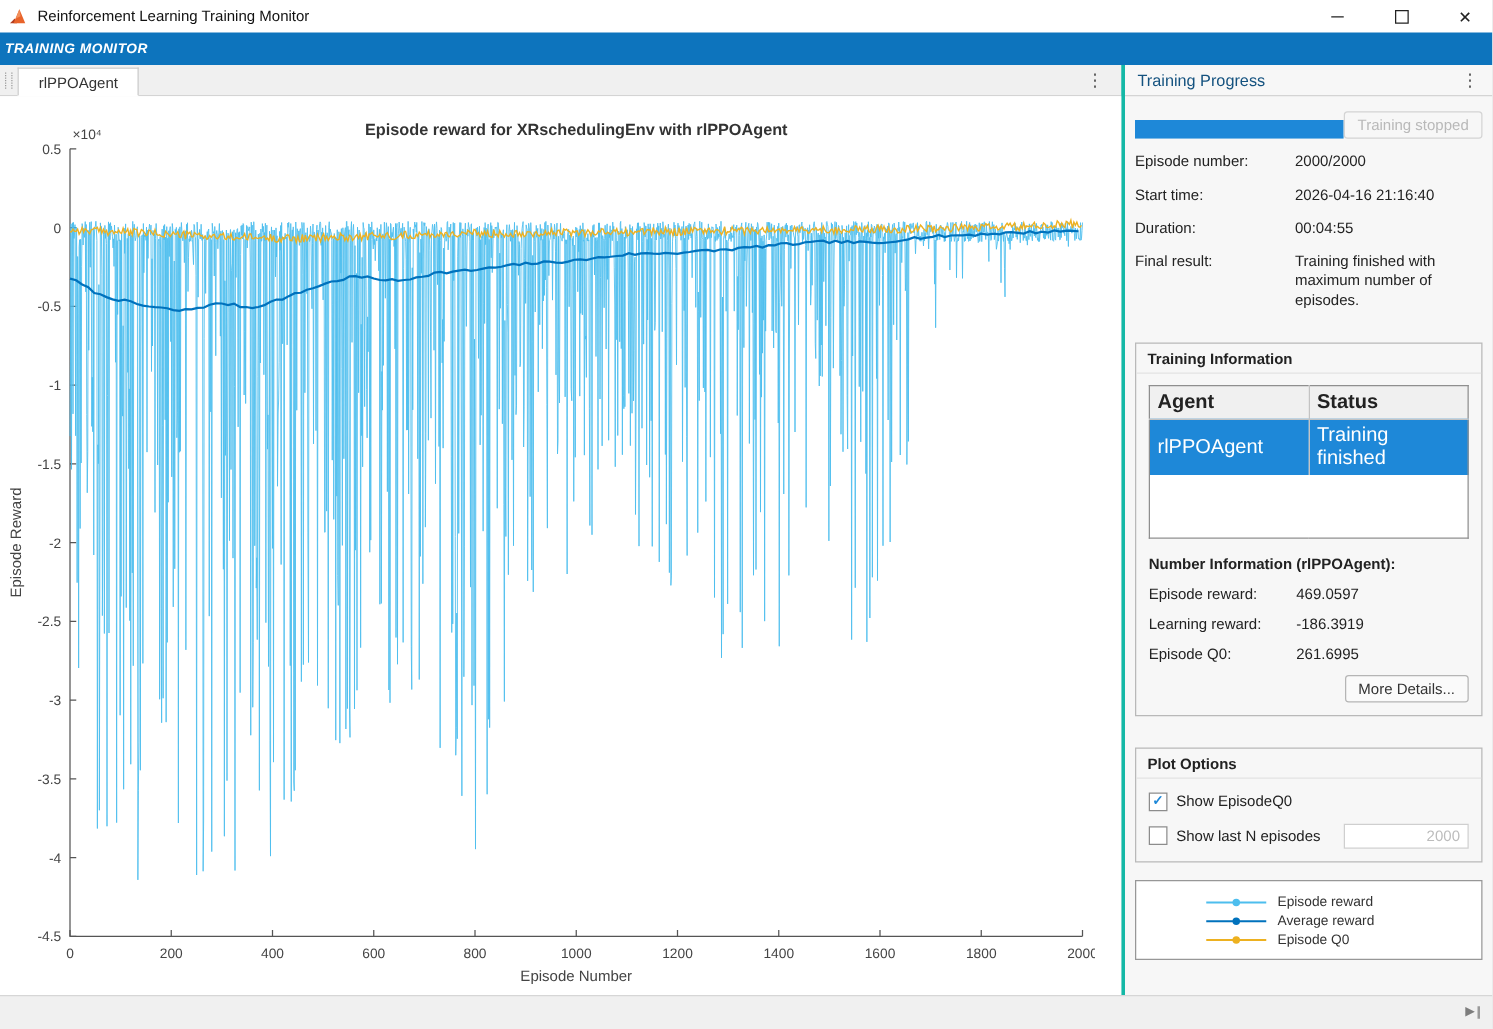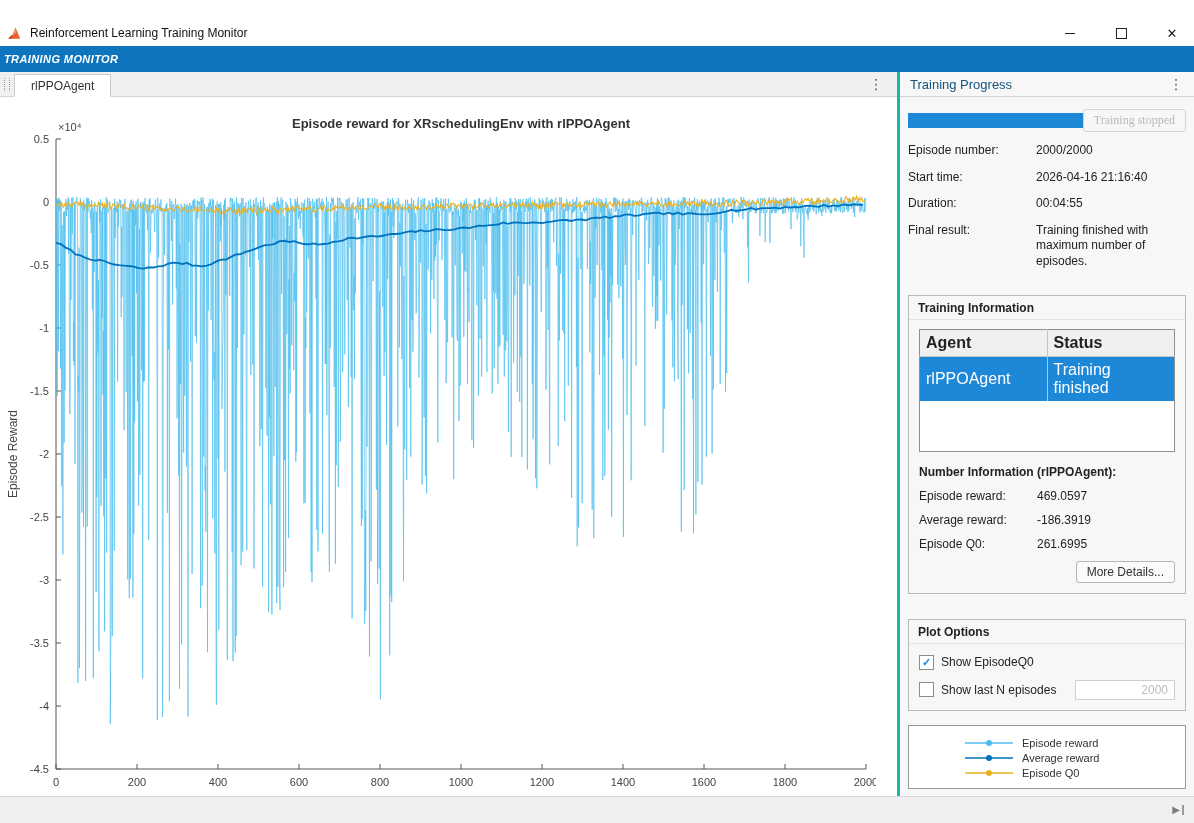--- a/index.html
+++ b/index.html
@@ -1,21 +1,21 @@
 <!DOCTYPE html>
 <html style="--accent: #0d74bd; --selection: #1e88d8;"><head>
 <meta charset="utf-8">
 <title>Reinforcement Learning Training Monitor</title>
 <style>
   html,body{margin:0;padding:0;background:#d9d9d9;}
   .app{width:1194px;height:823px;display:flex;flex-direction:column;background:#fff;
        font-family:"Liberation Sans",sans-serif;font-size:12px;color:#222;overflow:hidden;position:relative;}
 
   
-  .titlebar{height:26px;background:#fff;display:flex;align-items:center;gap:7px;padding-left:8px;flex:none;margin-top:20px;}
+  .titlebar{height:26px;background:#fff;display:flex;align-items:center;gap:7px;padding-left:8px;flex:none;}
   .win-title{font-size:12px;color:#111;}
   .titlebar .spacer{flex:1;}
   .win-btn{width:44px;height:100%;display:flex;align-items:center;justify-content:center;cursor:pointer;}
   .glyph-min{width:10px;border-top:1px solid #222;display:block;}
   .glyph-max{width:9px;height:9px;border:1px solid #222;display:block;}
   .glyph-close{font-size:13px;color:#222;line-height:1;}
 
   
   .toolstrip{height:26px;background:var(--accent,#0d74bd);color:#fff;display:flex;align-items:center;
              padding:0 4px;font-weight:700;font-size:11px;letter-spacing:.4px;flex:none;font-style:italic;}
@@ -34,21 +34,21 @@
   svg text{font-family:"Liberation Sans",sans-serif;}
 
   
   .right-panel{width:294px;flex:none;border-left:3px solid #14b8a6;background:#f7f7f7;display:flex;flex-direction:column;}
   .panel-header{height:24px;display:flex;align-items:center;justify-content:space-between;
                 padding:0 6px 0 10px;border-bottom:1px solid #d4d4d4;flex:none;}
   .panel-title{color:#14527f;font-size:13px;}
   .overflow-btn{color:#555;font-size:14px;padding:0 5px;cursor:pointer;}
   .panel-body{flex:1;padding:12px 8px 8px;overflow:hidden;}
 
-  .progress-row{display:flex;gap:0;align-items:center;font-family:Liberation Serif, serif;}
+  .progress-row{display:flex;gap:0;align-items:flex-end;}
   .progressbar{flex:1;height:15px;background:#dcdcdc;overflow:hidden;}
   .progress-fill{height:100%;background:var(--selection,#1e88d8);width:0;}
   .btn{font-family:inherit;font-size:12px;border:1px solid #b5b5b5;background:#fafafa;border-radius:3px;
        padding:3px 10px;color:#333;cursor:pointer;}
   .btn[disabled]{color:#b9b9b9;border-color:#d4d4d4;background:#f7f7f7;cursor:default;}
 
   .field-row{display:flex;margin-top:11px;line-height:1.3;}
   .field-label{width:128px;flex:none;}
   .field-value{width:152px;}
 
@@ -232,21 +232,21 @@
             </tbody>
               </table>
 
             <div class="ep-title">Number Information (rlPPOAgent):</div>
 
             <div class="ep-row">
               <span class="ep-label">Episode reward:</span>
               <span>469.0597</span>
             </div>
             <div class="ep-row">
-              <span class="ep-label">Average reward:</span>
+              <span class="ep-label">Learning reward:</span>
               <span>-186.3919</span>
             </div>
             <div class="ep-row">
               <span class="ep-label">Episode Q0:</span>
               <span>261.6995</span>
             </div>
 
             <div class="btn-row">
               <button class="btn">More Details...</button>
             </div>

